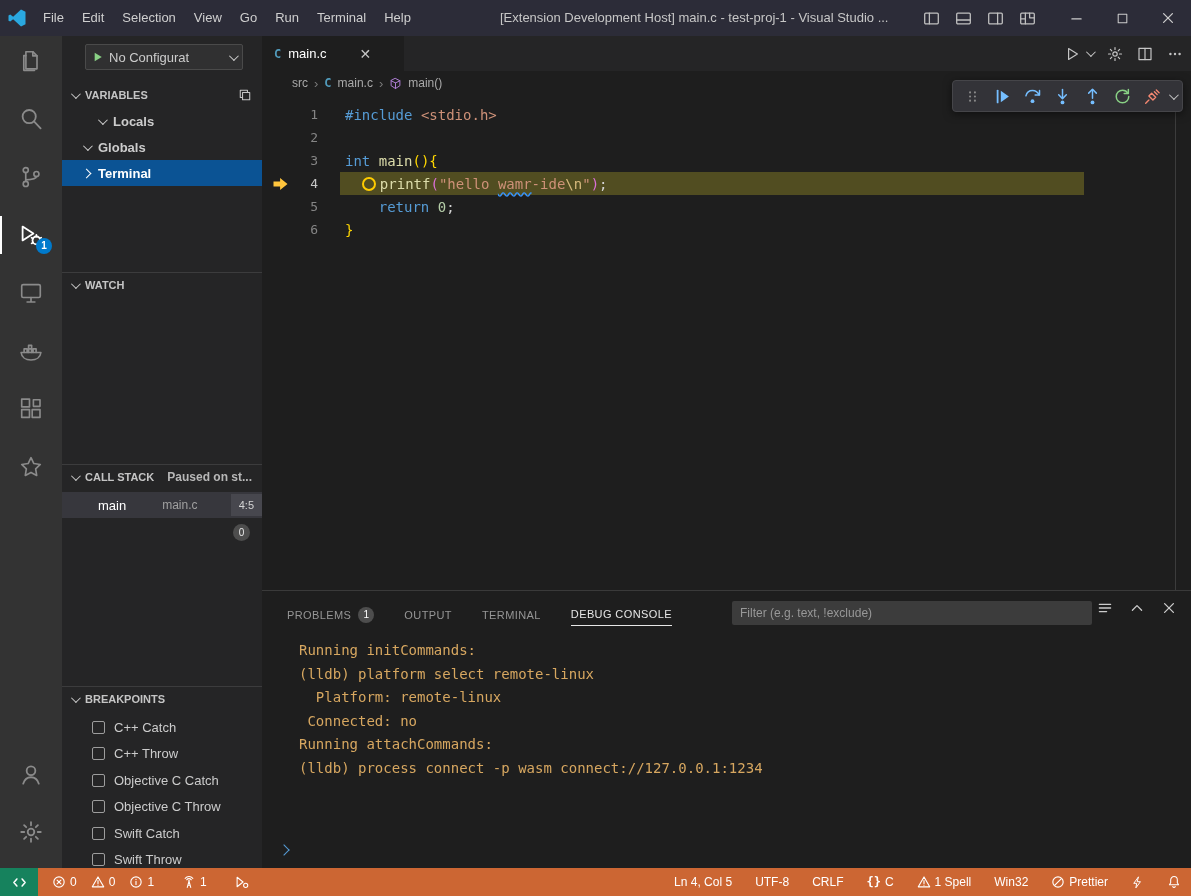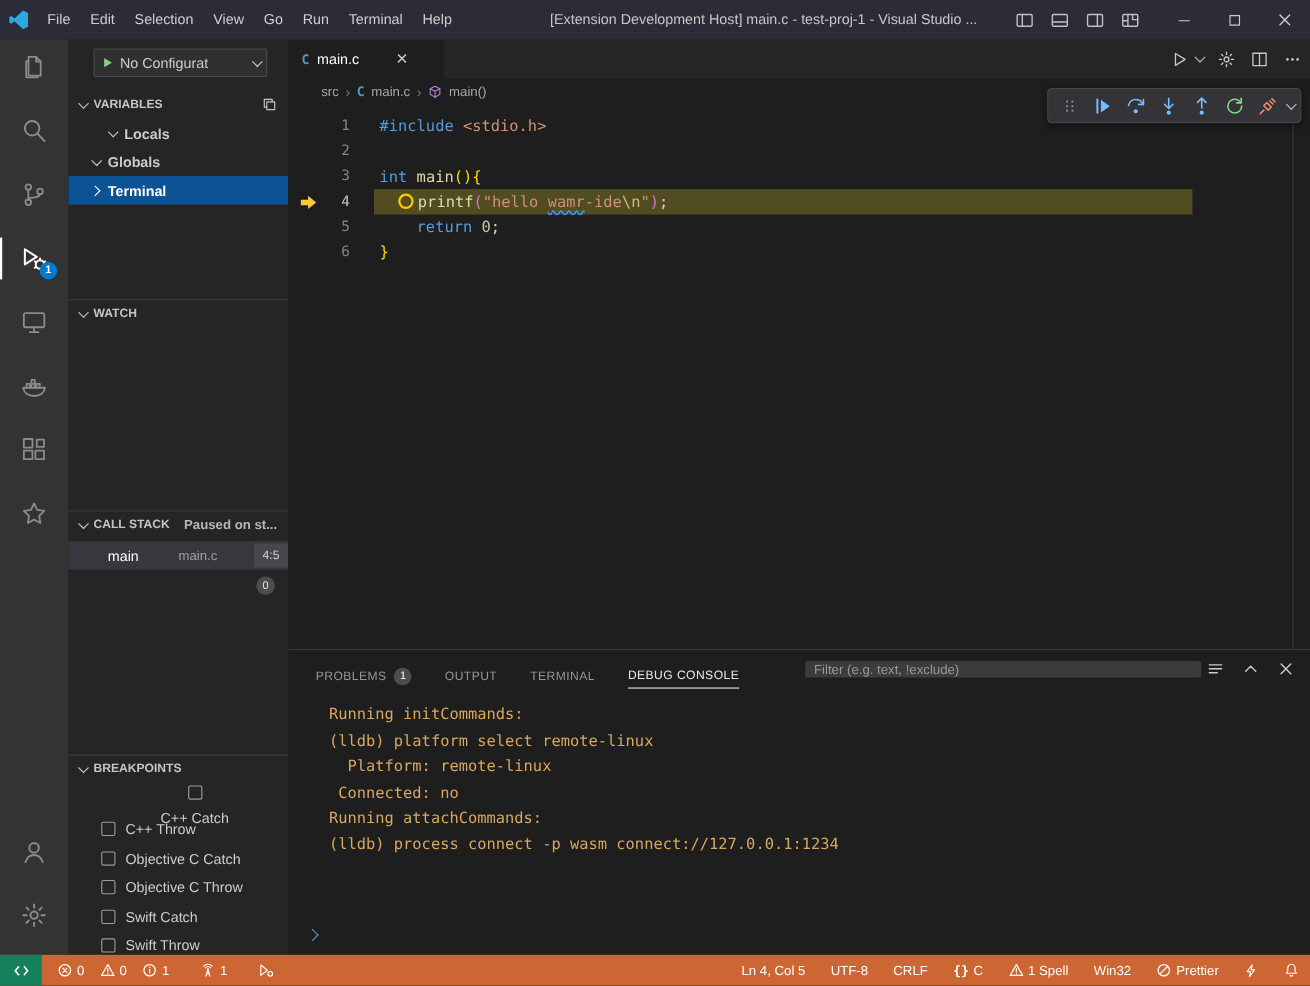--- a/index.html
+++ b/index.html
@@ -89,21 +89,21 @@
   .c-grip{color:#8a8a8a} .c-blue{color:#75beff} .c-green{color:#89d185} .c-red{color:#f48771} .c-gray{color:#c5c5c5}
 
   
   .panel { position:absolute; left:262px; top:590px; width:929px; height:278px; background:#1e1e1e; border-top:1px solid #3a3a3a; }
   .panel-header { position:absolute; left:0; top:0; width:929px; height:46px; display:flex; align-items:center; }
   .panel-tabs { display:flex; align-items:center; gap:30px; padding-left:25px; }
   .panel-tab { font-size:11px; letter-spacing:0.4px; color:#969696; display:flex; align-items:center; gap:7px; padding:6px 0 5px; }
   .panel-tab.active { color:#e7e7e7; border-bottom:1px solid #e7e7e7; }
   .ptab-badge { min-width:16px; height:16px; border-radius:8px; background:#4d4d4d; color:#fff; font-size:10px;
     display:flex; align-items:center; justify-content:center; letter-spacing:0; }
-  .filter-input { position:absolute; left:470px; top:10px; width:360px; height:15px; background:#3c3c3c; border:none; outline:none;
+  .filter-input { position:absolute; left:470px; top:10px; width:360px; height:24px; background:#3c3c3c; border:none; outline:none;
     color:#cccccc; font-size:12px; padding:0 8px; border-radius:2px; }
   .filter-input::placeholder { color:#989898; }
   .panel-actions { position:absolute; right:14px; top:9px; display:flex; align-items:center; gap:16px; color:#cccccc; }
   .console { position:absolute; left:0; top:46px; width:929px; height:196px; padding:2px 0 0 37px; }
   .console-line { font-family:"DejaVu Sans Mono",monospace; font-size:14px; line-height:23.5px; color:#d7a760; white-space:pre; }
   .console-prompt { position:absolute; left:18px; bottom:8px; width:900px; height:20px; display:flex; align-items:center; }
   .prompt-chev { width:8px; height:8px; border-right:1.6px solid #569cd6; border-top:1.6px solid #569cd6; transform:rotate(45deg); }
 
   
   .statusbar { position:absolute; left:0; top:868px; width:1191px; height:28px; background:#cc6633; display:flex; align-items:center;
@@ -332,21 +332,21 @@
     <span class="frame-pos">4:5</span>
   </div>
   <div class="cs-badge">0</div>
 
   <div class="sec-border" style="top:650px;"></div>
   <div class="side-header" style="top:652px;">
     <span class="chev down"></span>
     <span>BREAKPOINTS</span>
   </div>
   <div id="breakpoints-rows">
-      <div class="bp-row" style="top: 678px; flex-direction: column;">
+      <div class="bp-row" style="top: 678px;">
         <span class="checkbox"></span>
         <span>C++ Catch</span>
       </div>
       <div class="bp-row" style="top: 704.5px;">
         <span class="checkbox"></span>
         <span>C++ Throw</span>
       </div>
       <div class="bp-row" style="top: 731px;">
         <span class="checkbox"></span>
         <span>Objective C Catch</span>

